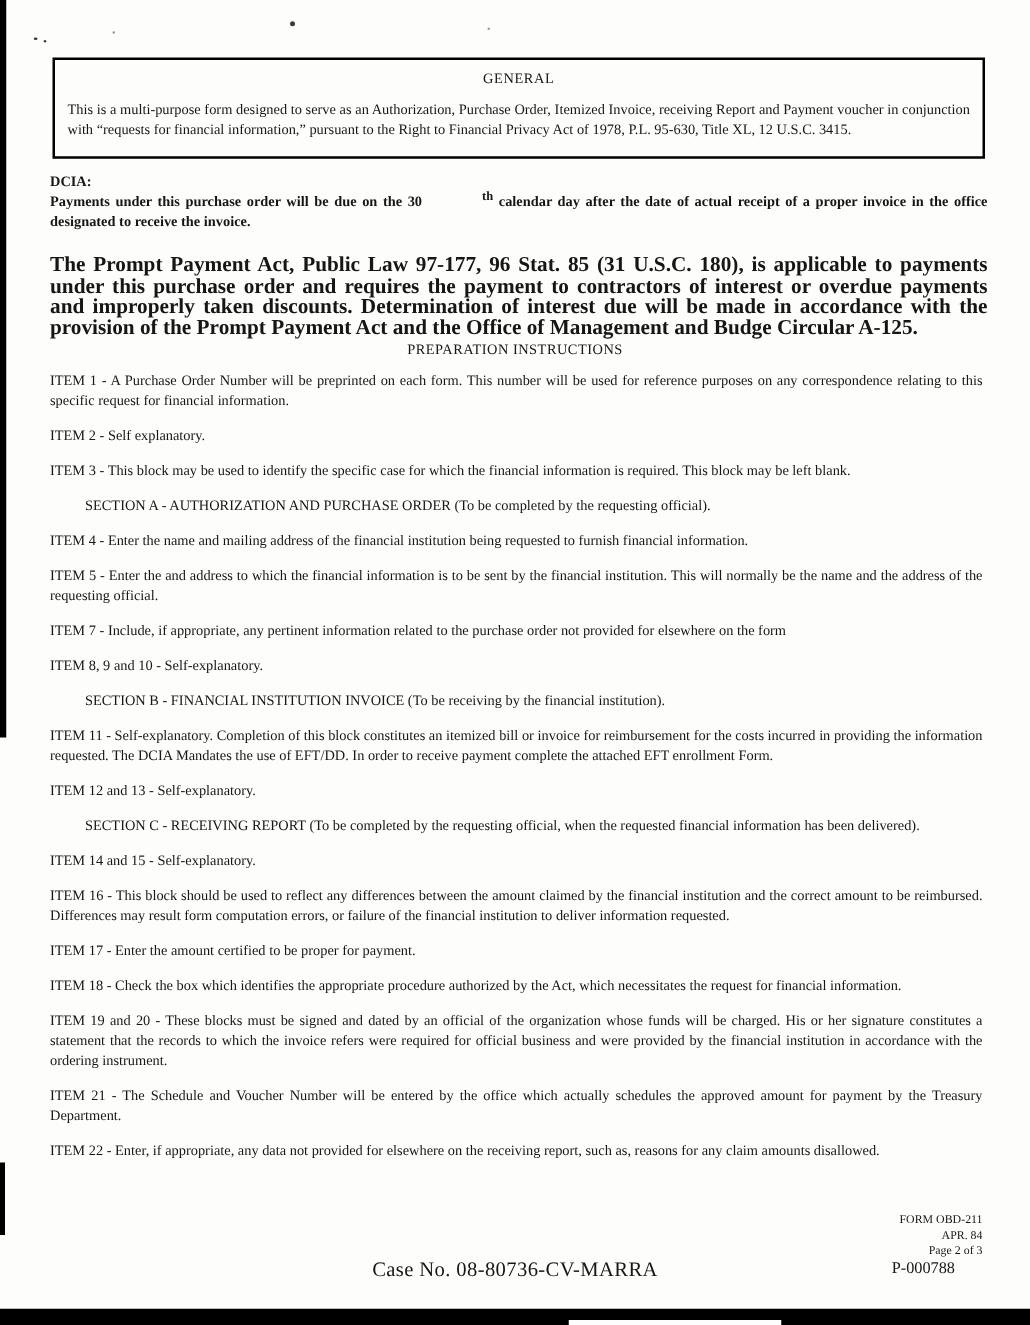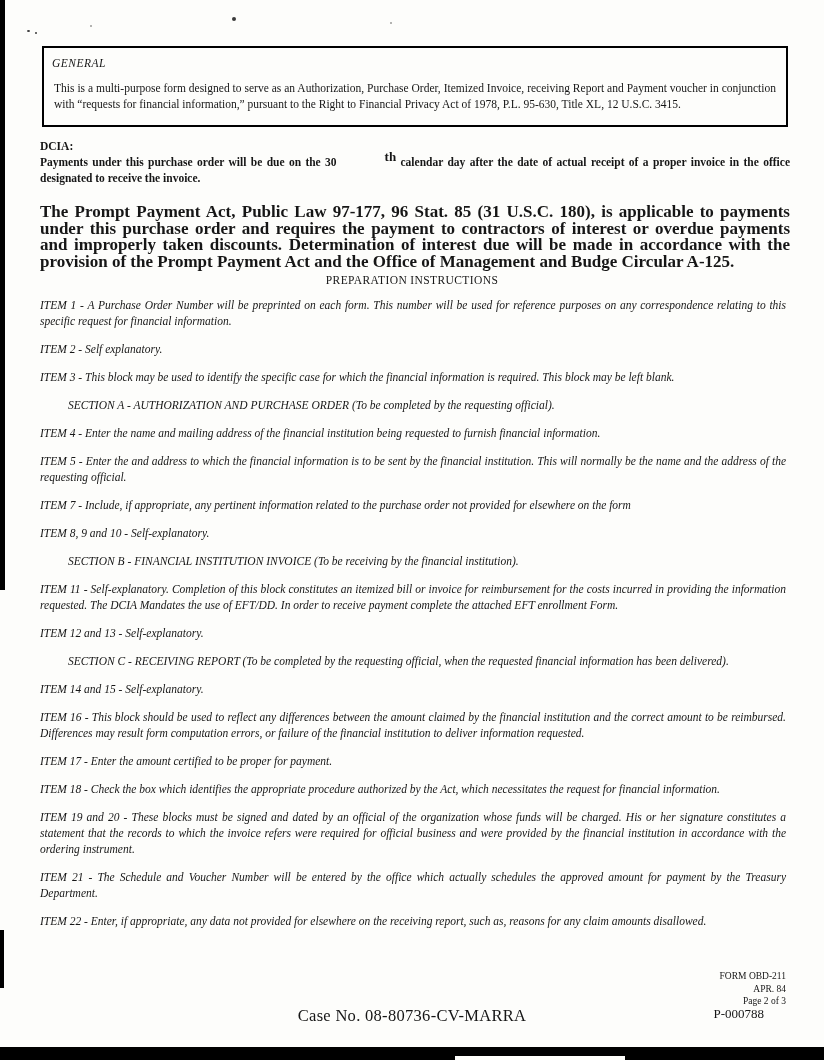--- a/index.html
+++ b/index.html
@@ -17,36 +17,36 @@
   .scan-bar-bottom{position:absolute;left:0;bottom:0;width:100%;height:13px;background:#000;}
   .scan-bar-notch{position:absolute;left:455px;bottom:0;width:170px;height:4px;background:#fdfdfb;}
   .speck{position:absolute;background:#3a3a3a;border-radius:50%;}
 
   
   .general-box{
     position:absolute;top:46px;left:42px;width:746px;box-sizing:border-box;
     border:2px solid #000;
     padding:9px 8px 13px 8px;
   }
-  .box-title{font-size:11.5px;letter-spacing:.5px;font-style:italic;}
+  .box-title{text-align:center;font-size:11.5px;letter-spacing:.5px;}
   .box-body{margin:11px 2px 0 2px;font-size:11.5px;line-height:16px;text-align:justify;}
 
   
   .note-block{position:absolute;top:138px;left:40px;width:750px;font-weight:bold;font-size:11.5px;line-height:16px;}
   .note-block p{margin:0;text-align:justify;}
-  .note-block sup{font-size:13px;line-height:0;vertical-align:super;margin-left:48px;}
+  .note-block sup{font-size:10px;line-height:0;vertical-align:super;margin-left:48px;}
   .prompt-block{
     position:absolute;top:204px;left:40px;width:750px;margin:0;
     font-weight:bold;font-size:17px;line-height:16.5px;text-align:justify;
   }
 
   
   .prep-title{position:absolute;top:274px;left:0;width:100%;text-align:center;font-size:11.5px;letter-spacing:.4px;}
   .instruction-list{position:absolute;top:297px;left:40px;width:750px;font-size:11.5px;line-height:16px;}
-  .entry{margin:0 4px 12px 0;text-align:justify;font-style:italic;}
+  .entry{margin:0 4px 12px 0;text-align:justify;}
   .entry.section{padding-left:28px;text-align:left;}
 
   
   .footer-form-block{position:absolute;top:970px;right:38px;text-align:right;font-size:9.5px;line-height:12.5px;}
   .case-number{position:absolute;top:1006px;left:0;width:100%;text-align:center;font-size:16.5px;letter-spacing:.3px;}
   .bates-number{position:absolute;top:1006px;right:60px;font-size:13px;}
 </style>
 </head>
 <body>
 

